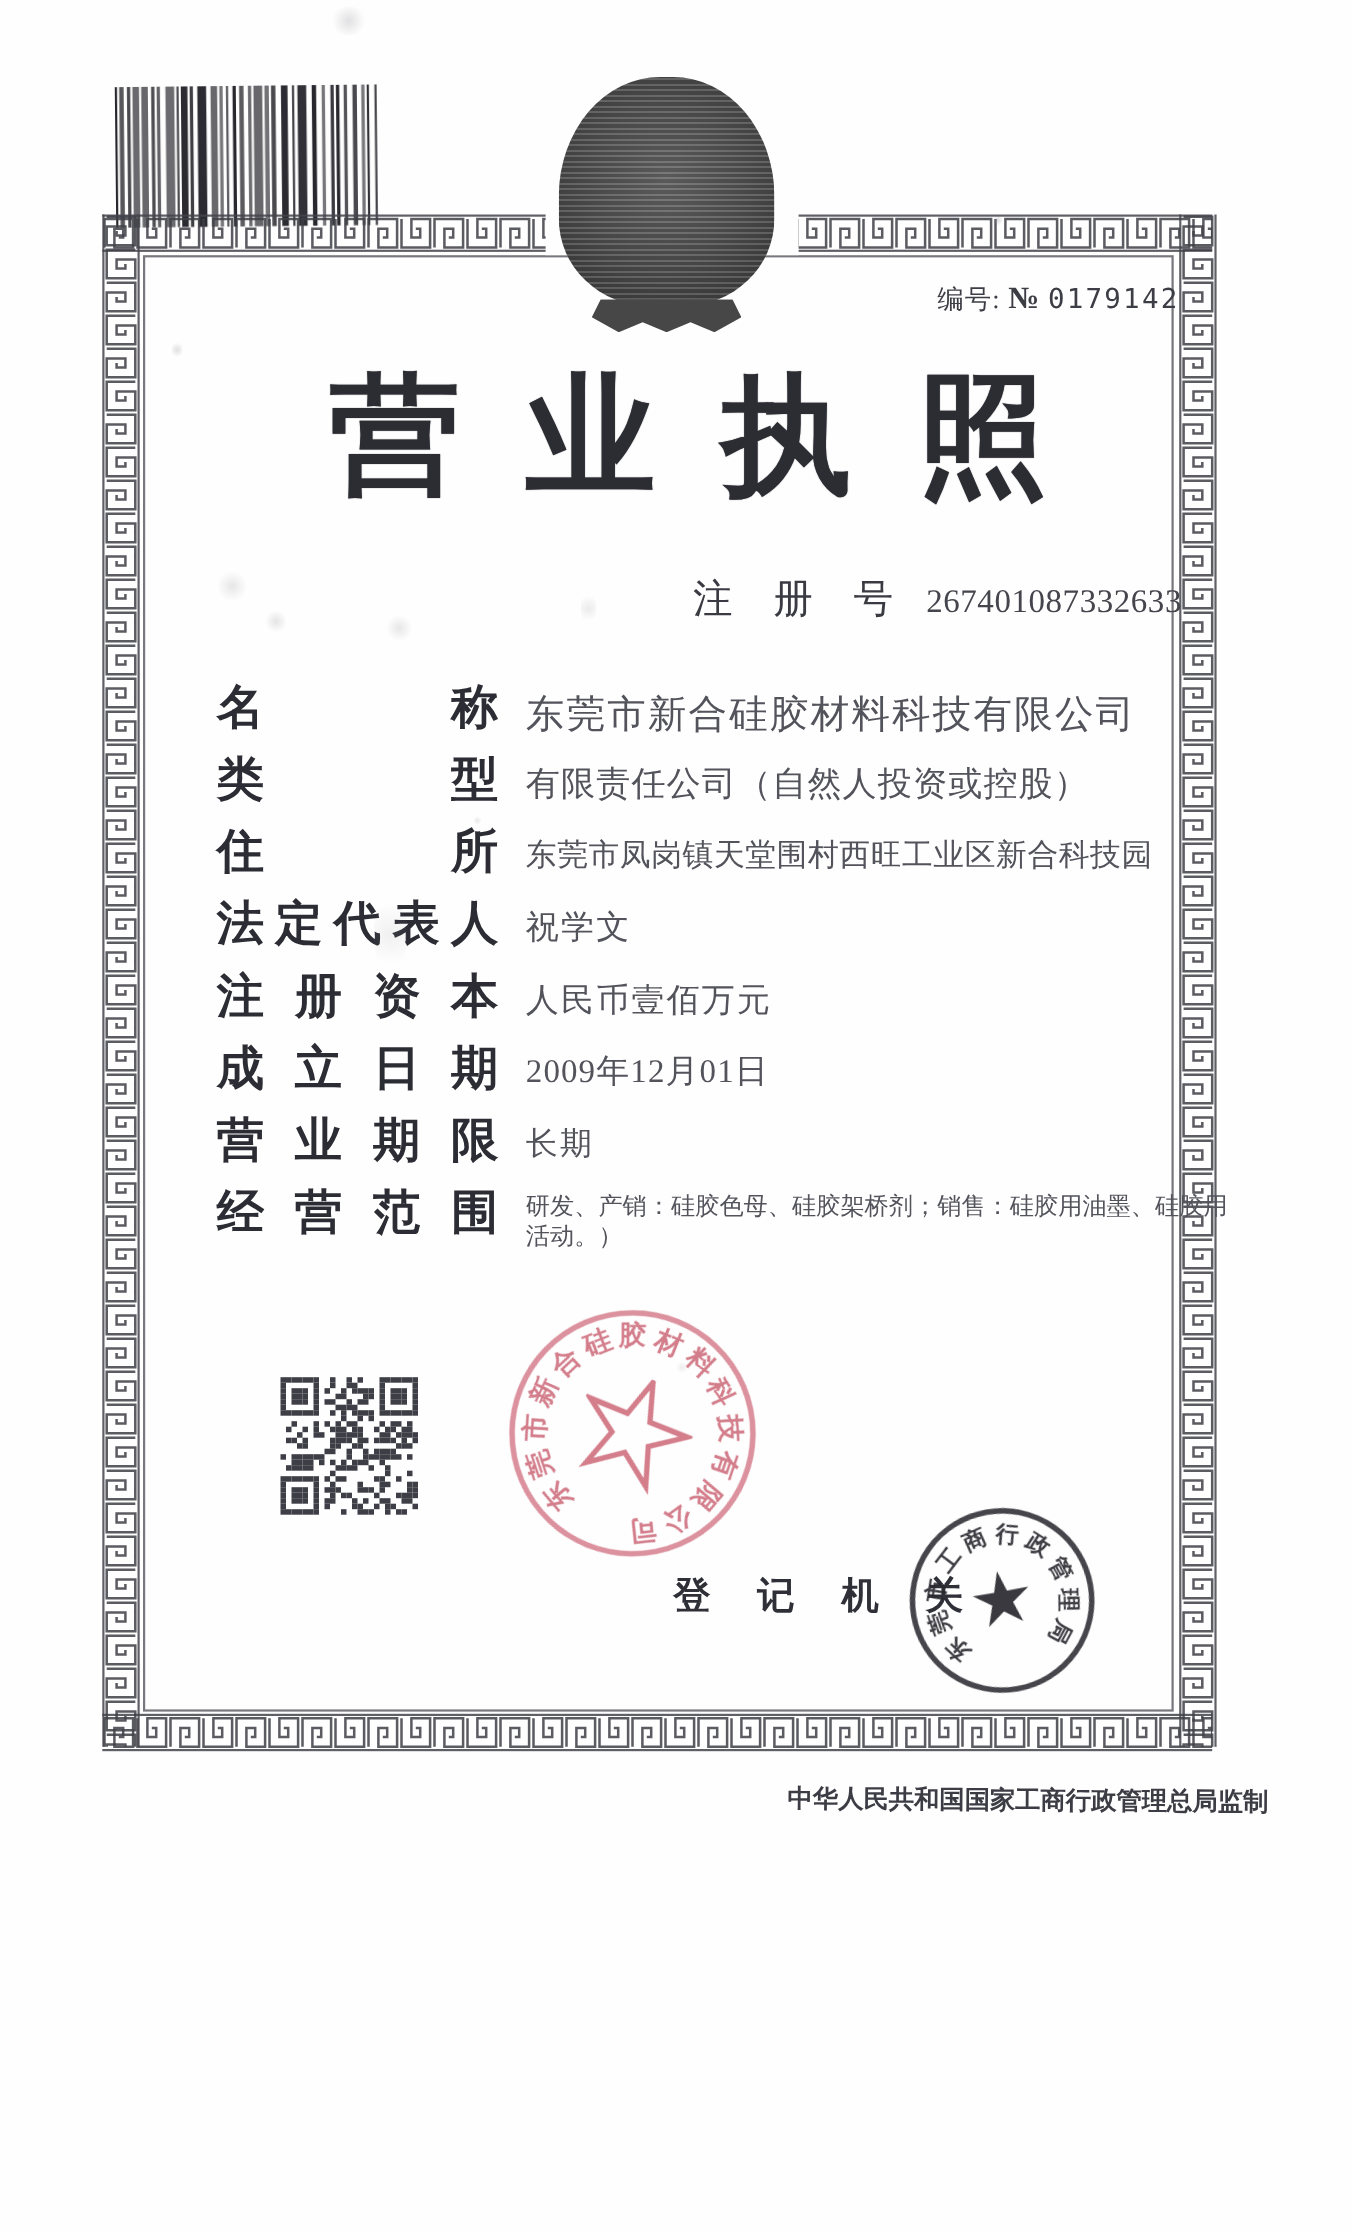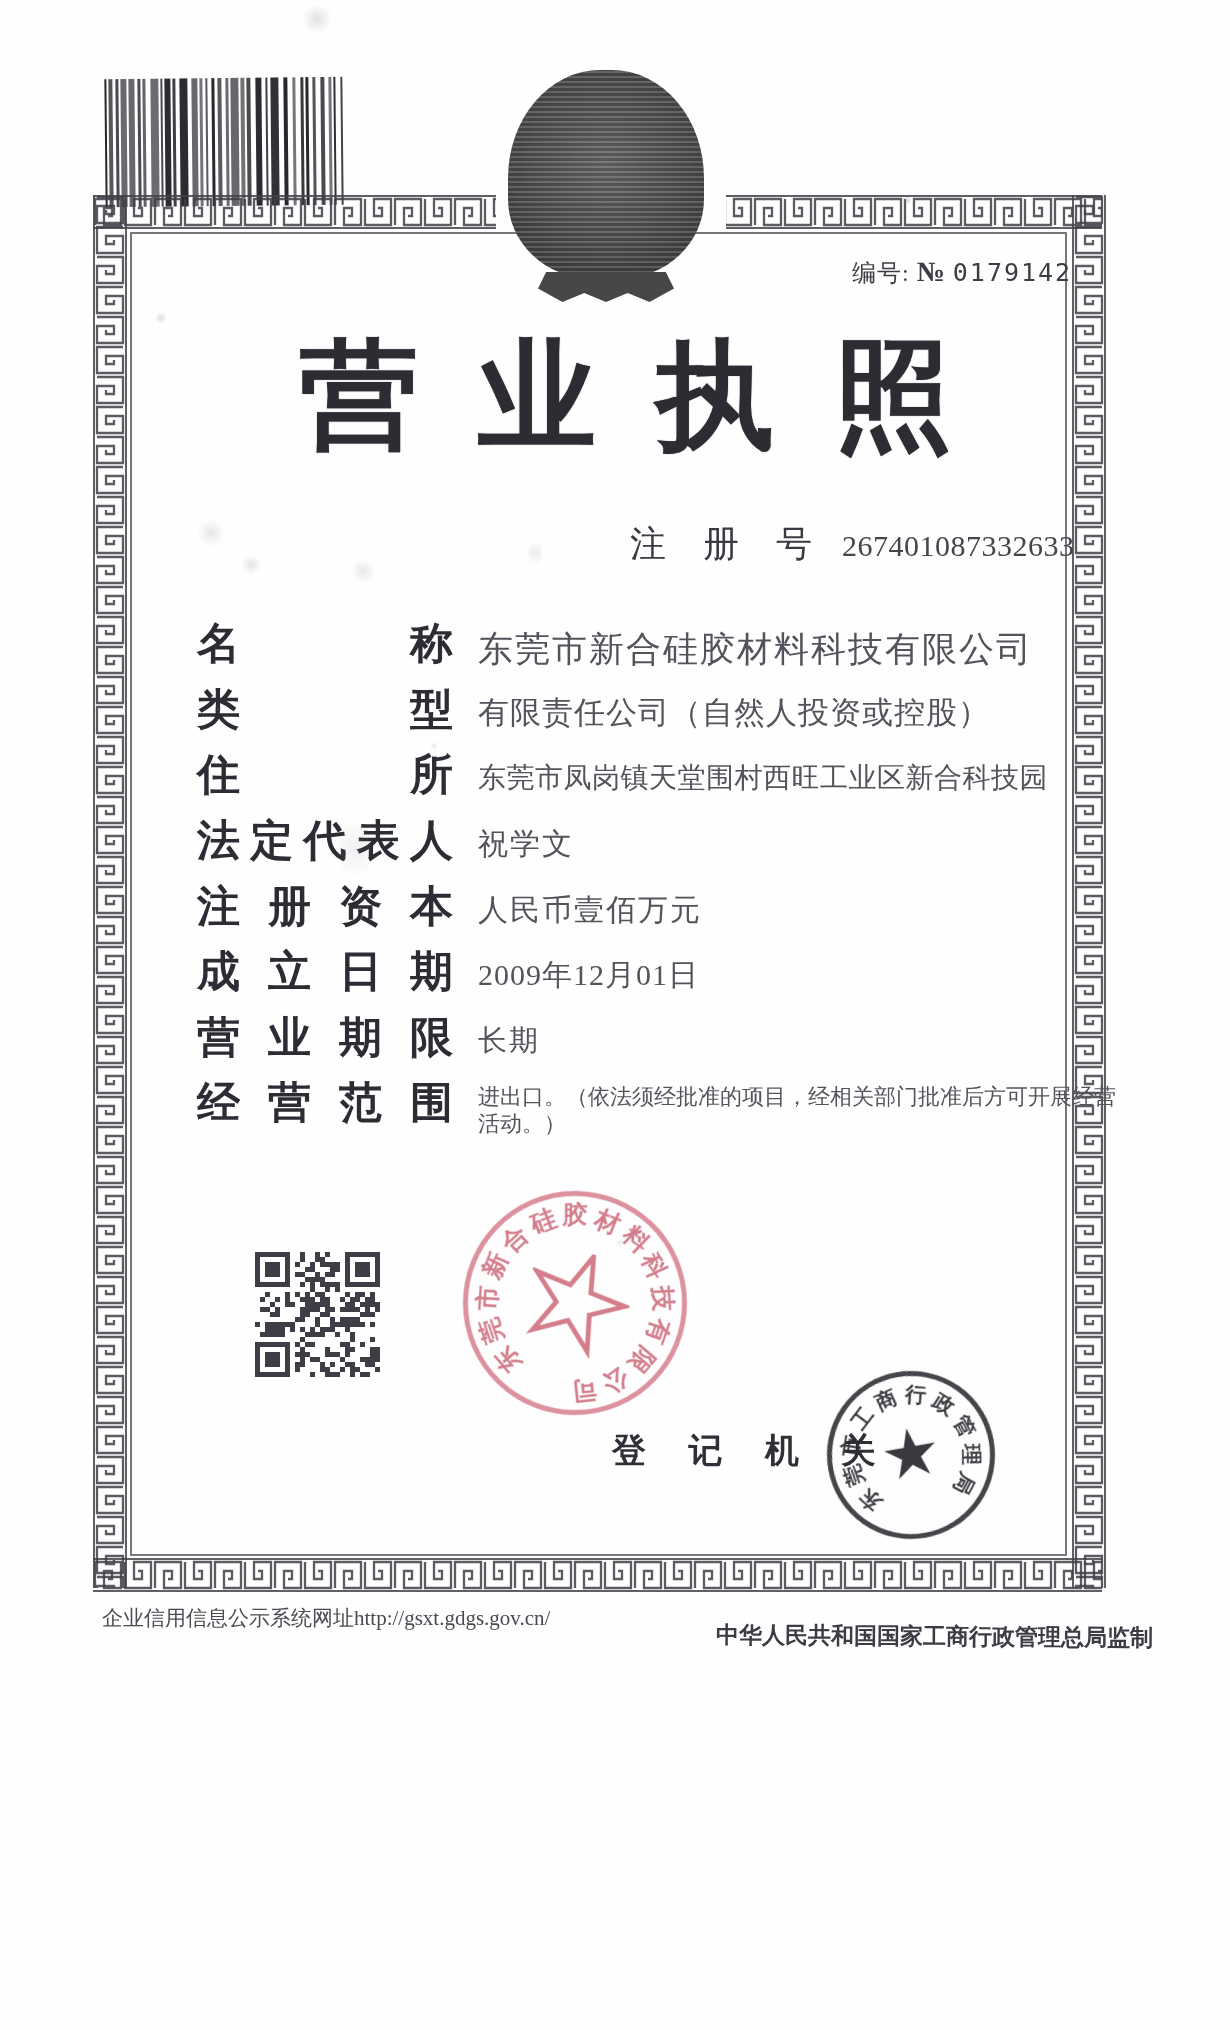--- a/index.html
+++ b/index.html
@@ -688,21 +688,21 @@
         <span>限</span>
       </div>
       <div class="fvalue" style="top: 1024px; font-size: 29px; letter-spacing: 2px;">长期</div>
       <div class="flabel" style="top: 1081px;">
         <span>经</span>
         <span>营</span>
         <span>范</span>
         <span>围</span>
       </div>
       <div class="fvalue" style="top: 1083px; font-size: 22px; letter-spacing: 0px; line-height: 27px;">
-        <div class="scope-line">进出口。（依法须经批准的项目，经相关部门批准后方可开展经营</div>
+        <div class="scope-line">研发、产销：硅胶色母、硅胶架桥剂；销售：硅胶用油墨、硅胶用</div>
         <div class="scope-line">活动。）</div>
       </div>
     </div>
 
   <div class="qr">
       <i style="left: 45px; top: 0px; width: 5px; height: 5px;"></i>
       <i style="left: 60px; top: 0px; width: 5px; height: 5px;"></i>
       <i style="left: 70px; top: 0px; width: 5px; height: 5px;"></i>
       <i style="left: 45px; top: 5px; width: 5px; height: 5px;"></i>
       <i style="left: 60px; top: 5px; width: 5px; height: 5px;"></i>
@@ -1031,21 +1031,20 @@
       <span class="ch" style="left: 27.2311px; top: 64.576px; transform: translate(-50%, -50%) rotate(-71.1111deg);">市</span>
       <span class="ch" style="left: 43.3361px; top: 39.8815px; transform: translate(-50%, -50%) rotate(-42.6667deg);">工</span>
       <span class="ch" style="left: 69.259px; top: 25.839px; transform: translate(-50%, -50%) rotate(-14.2222deg);">商</span>
       <span class="ch" style="left: 98.741px; top: 25.839px; transform: translate(-50%, -50%) rotate(14.2222deg);">行</span>
       <span class="ch" style="left: 124.664px; top: 39.8815px; transform: translate(-50%, -50%) rotate(42.6667deg);">政</span>
       <span class="ch" style="left: 140.769px; top: 64.576px; transform: translate(-50%, -50%) rotate(71.1111deg);">管</span>
       <span class="ch" style="left: 143.168px; top: 93.9602px; transform: translate(-50%, -50%) rotate(99.5556deg);">理</span>
       <span class="ch" style="left: 131.281px; top: 120.94px; transform: translate(-50%, -50%) rotate(128deg);">局</span>
     </div>
 
-  <div class="footer-l">企业信用信息公示系统网址http://gsxt.gdgs.gov.cn/</div>
   <div class="footer-r">中华人民共和国国家工商行政管理总局监制</div>
 <div class="smudge" style="left: 198px; top: 518px; width: 26px; height: 30px; opacity: 0.2;"></div>
     <div class="smudge" style="left: 242px; top: 554px; width: 18px; height: 22px; opacity: 0.22;"></div>
     <div class="smudge" style="left: 352px; top: 558px; width: 22px; height: 26px; opacity: 0.2;"></div>
     <div class="smudge" style="left: 528px; top: 538px; width: 14px; height: 30px; opacity: 0.16;"></div>
     <div class="smudge" style="left: 300px; top: 6px; width: 34px; height: 26px; opacity: 0.25;"></div>
     <div class="smudge" style="left: 156px; top: 310px; width: 10px; height: 16px; opacity: 0.25;"></div>
     <div class="smudge" style="left: 903px; top: 194px; width: 8px; height: 12px; opacity: 0.3;"></div>
     <div class="smudge" style="left: 340px; top: 812px; width: 30px; height: 74px; opacity: 0.12;"></div>
     <div class="smudge" style="left: 614px; top: 1238px; width: 12px; height: 10px; opacity: 0.15;"></div>

